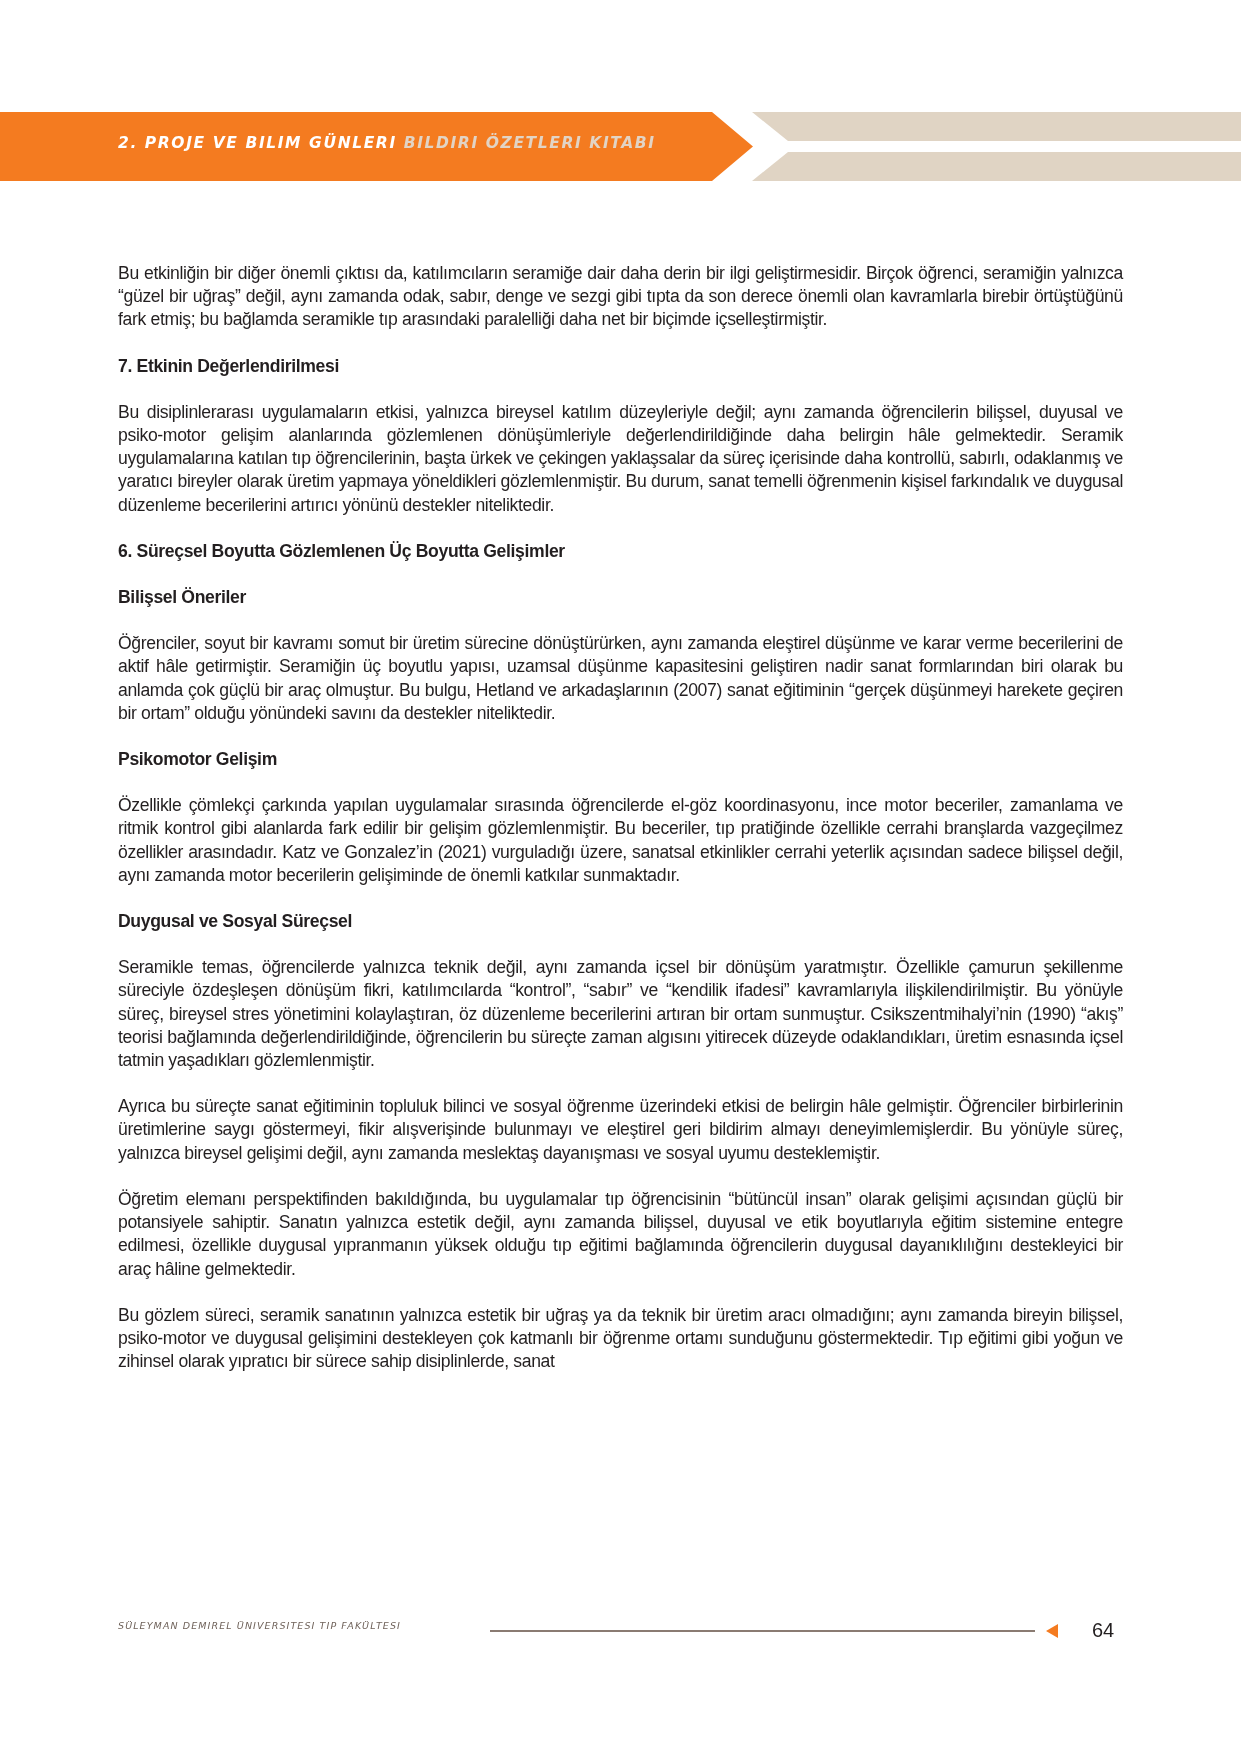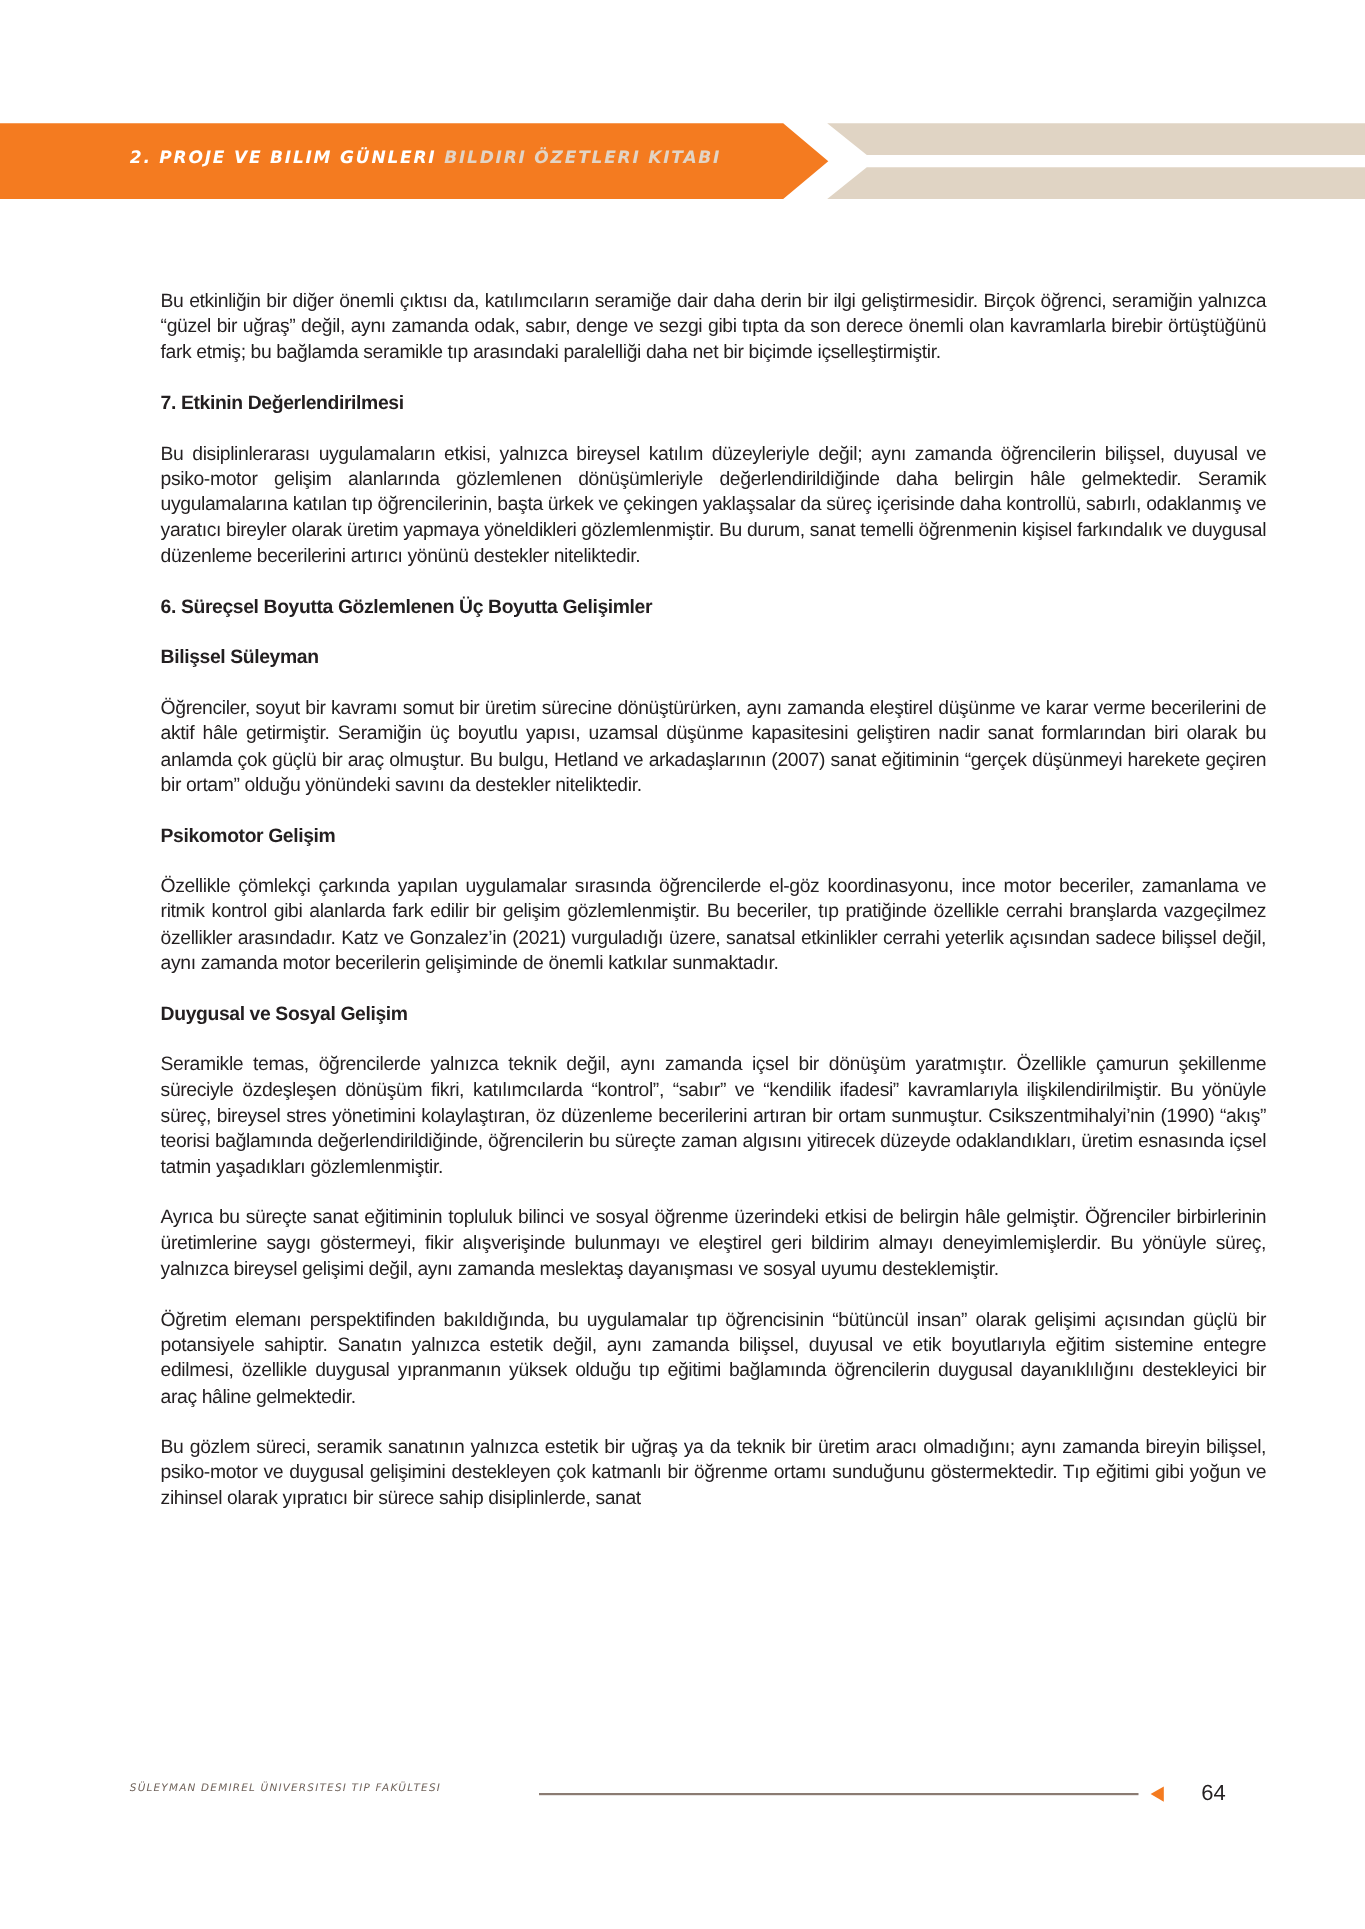--- a/index.html
+++ b/index.html
@@ -43,21 +43,20 @@
     .header-title .t2 { color: #e2d4c5; }
 
     .content {
       position: absolute;
       left: 118px;
       top: 262px;
       width: 1005px;
       font-size: 17.6px;
       line-height: 23.2px;
       letter-spacing: -0.35px;
-      margin-left: 28px;
     }
     .content p {
       margin: 0 0 23px 0;
       text-align: justify;
     }
     .content h2 {
       font-size: 17.6px;
       font-weight: bold;
       margin: 0 0 23px 0;
       line-height: 23.2px;
@@ -123,25 +122,25 @@
     <span class="t1">2. Proje ve Bilim Günleri</span>
     <span class="t2">Bildiri Özetleri Kitabı</span>
   </div>
 </div>
 
 <div class="content">
   <p>Bu etkinliğin bir diğer önemli çıktısı da, katılımcıların seramiğe dair daha derin bir ilgi geliştirmesidir. Birçok öğrenci, seramiğin yalnızca “güzel bir uğraş” değil, aynı zamanda odak, sabır, denge ve sezgi gibi tıpta da son derece önemli olan kavramlarla birebir örtüştüğünü fark etmiş; bu bağlamda seramikle tıp arasındaki paralelliği daha net bir biçimde içselleştirmiştir.</p>
   <h2>7. Etkinin Değerlendirilmesi</h2>
   <p>Bu disiplinlerarası uygulamaların etkisi, yalnızca bireysel katılım düzeyleriyle değil; aynı zamanda öğrencilerin bilişsel, duyusal ve psiko-motor gelişim alanlarında gözlemlenen dönüşümleriyle değerlendirildiğinde daha belirgin hâle gelmektedir. Seramik uygulamalarına katılan tıp öğrencilerinin, başta ürkek ve çekingen yaklaşsalar da süreç içerisinde daha kontrollü, sabırlı, odaklanmış ve yaratıcı bireyler olarak üretim yapmaya yöneldikleri gözlemlenmiştir. Bu durum, sanat temelli öğrenmenin kişisel farkındalık ve duygusal düzenleme becerilerini artırıcı yönünü destekler niteliktedir.</p>
   <h2>6. Süreçsel Boyutta Gözlemlenen Üç Boyutta Gelişimler</h2>
-  <h2>Bilişsel Süleyman</h2>
+  <h2>Bilişsel Öneriler</h2>
   <p>Öğrenciler, soyut bir kavramı somut bir üretim sürecine dönüştürürken, aynı zamanda eleştirel düşünme ve karar verme becerilerini de aktif hâle getirmiştir. Seramiğin üç boyutlu yapısı, uzamsal düşünme kapasitesini geliştiren nadir sanat formlarından biri olarak bu anlamda çok güçlü bir araç olmuştur. Bu bulgu, Hetland ve arkadaşlarının (2007) sanat eğitiminin “gerçek düşünmeyi harekete geçiren bir ortam” olduğu yönündeki savını da destekler niteliktedir.</p>
   <h2>Psikomotor Gelişim</h2>
   <p>Özellikle çömlekçi çarkında yapılan uygulamalar sırasında öğrencilerde el-göz koordinasyonu, ince motor beceriler, zamanlama ve ritmik kontrol gibi alanlarda fark edilir bir gelişim gözlemlenmiştir. Bu beceriler, tıp pratiğinde özellikle cerrahi branşlarda vazgeçilmez özellikler arasındadır. Katz ve Gonzalez’in (2021) vurguladığı üzere, sanatsal etkinlikler cerrahi yeterlik açısından sadece bilişsel değil, aynı zamanda motor becerilerin gelişiminde de önemli katkılar sunmaktadır.</p>
-  <h2>Duygusal ve Sosyal Gelişim</h2>
+  <h2>Duygusal ve Sosyal Süreçsel</h2>
   <p>Seramikle temas, öğrencilerde yalnızca teknik değil, aynı zamanda içsel bir dönüşüm yaratmıştır. Özellikle çamurun şekillenme süreciyle özdeşleşen dönüşüm fikri, katılımcılarda “kontrol”, “sabır” ve “kendilik ifadesi” kavramlarıyla ilişkilendirilmiştir. Bu yönüyle süreç, bireysel stres yönetimini kolaylaştıran, öz düzenleme becerilerini artıran bir ortam sunmuştur. Csikszentmihalyi’nin (1990) “akış” teorisi bağlamında değerlendirildiğinde, öğrencilerin bu süreçte zaman algısını yitirecek düzeyde odaklandıkları, üretim esnasında içsel tatmin yaşadıkları gözlemlenmiştir.</p>
   <p>Ayrıca bu süreçte sanat eğitiminin topluluk bilinci ve sosyal öğrenme üzerindeki etkisi de belirgin hâle gelmiştir. Öğrenciler birbirlerinin üretimlerine saygı göstermeyi, fikir alışverişinde bulunmayı ve eleştirel geri bildirim almayı deneyimlemişlerdir. Bu yönüyle süreç, yalnızca bireysel gelişimi değil, aynı zamanda meslektaş dayanışması ve sosyal uyumu desteklemiştir.</p>
   <p>Öğretim elemanı perspektifinden bakıldığında, bu uygulamalar tıp öğrencisinin “bütüncül insan” olarak gelişimi açısından güçlü bir potansiyele sahiptir. Sanatın yalnızca estetik değil, aynı zamanda bilişsel, duyusal ve etik boyutlarıyla eğitim sistemine entegre edilmesi, özellikle duygusal yıpranmanın yüksek olduğu tıp eğitimi bağlamında öğrencilerin duygusal dayanıklılığını destekleyici bir araç hâline gelmektedir.</p>
   <p>Bu gözlem süreci, seramik sanatının yalnızca estetik bir uğraş ya da teknik bir üretim aracı olmadığını; aynı zamanda bireyin bilişsel, psiko-motor ve duygusal gelişimini destekleyen çok katmanlı bir öğrenme ortamı sunduğunu göstermektedir. Tıp eğitimi gibi yoğun ve zihinsel olarak yıpratıcı bir sürece sahip disiplinlerde, sanat</p>
 </div>
 
 <div class="footer">
   <span class="footer-org">Süleyman Demirel Üniversitesi Tıp Fakültesi</span>
   <div class="footer-rule"></div>
   <div class="footer-arrow"></div>

